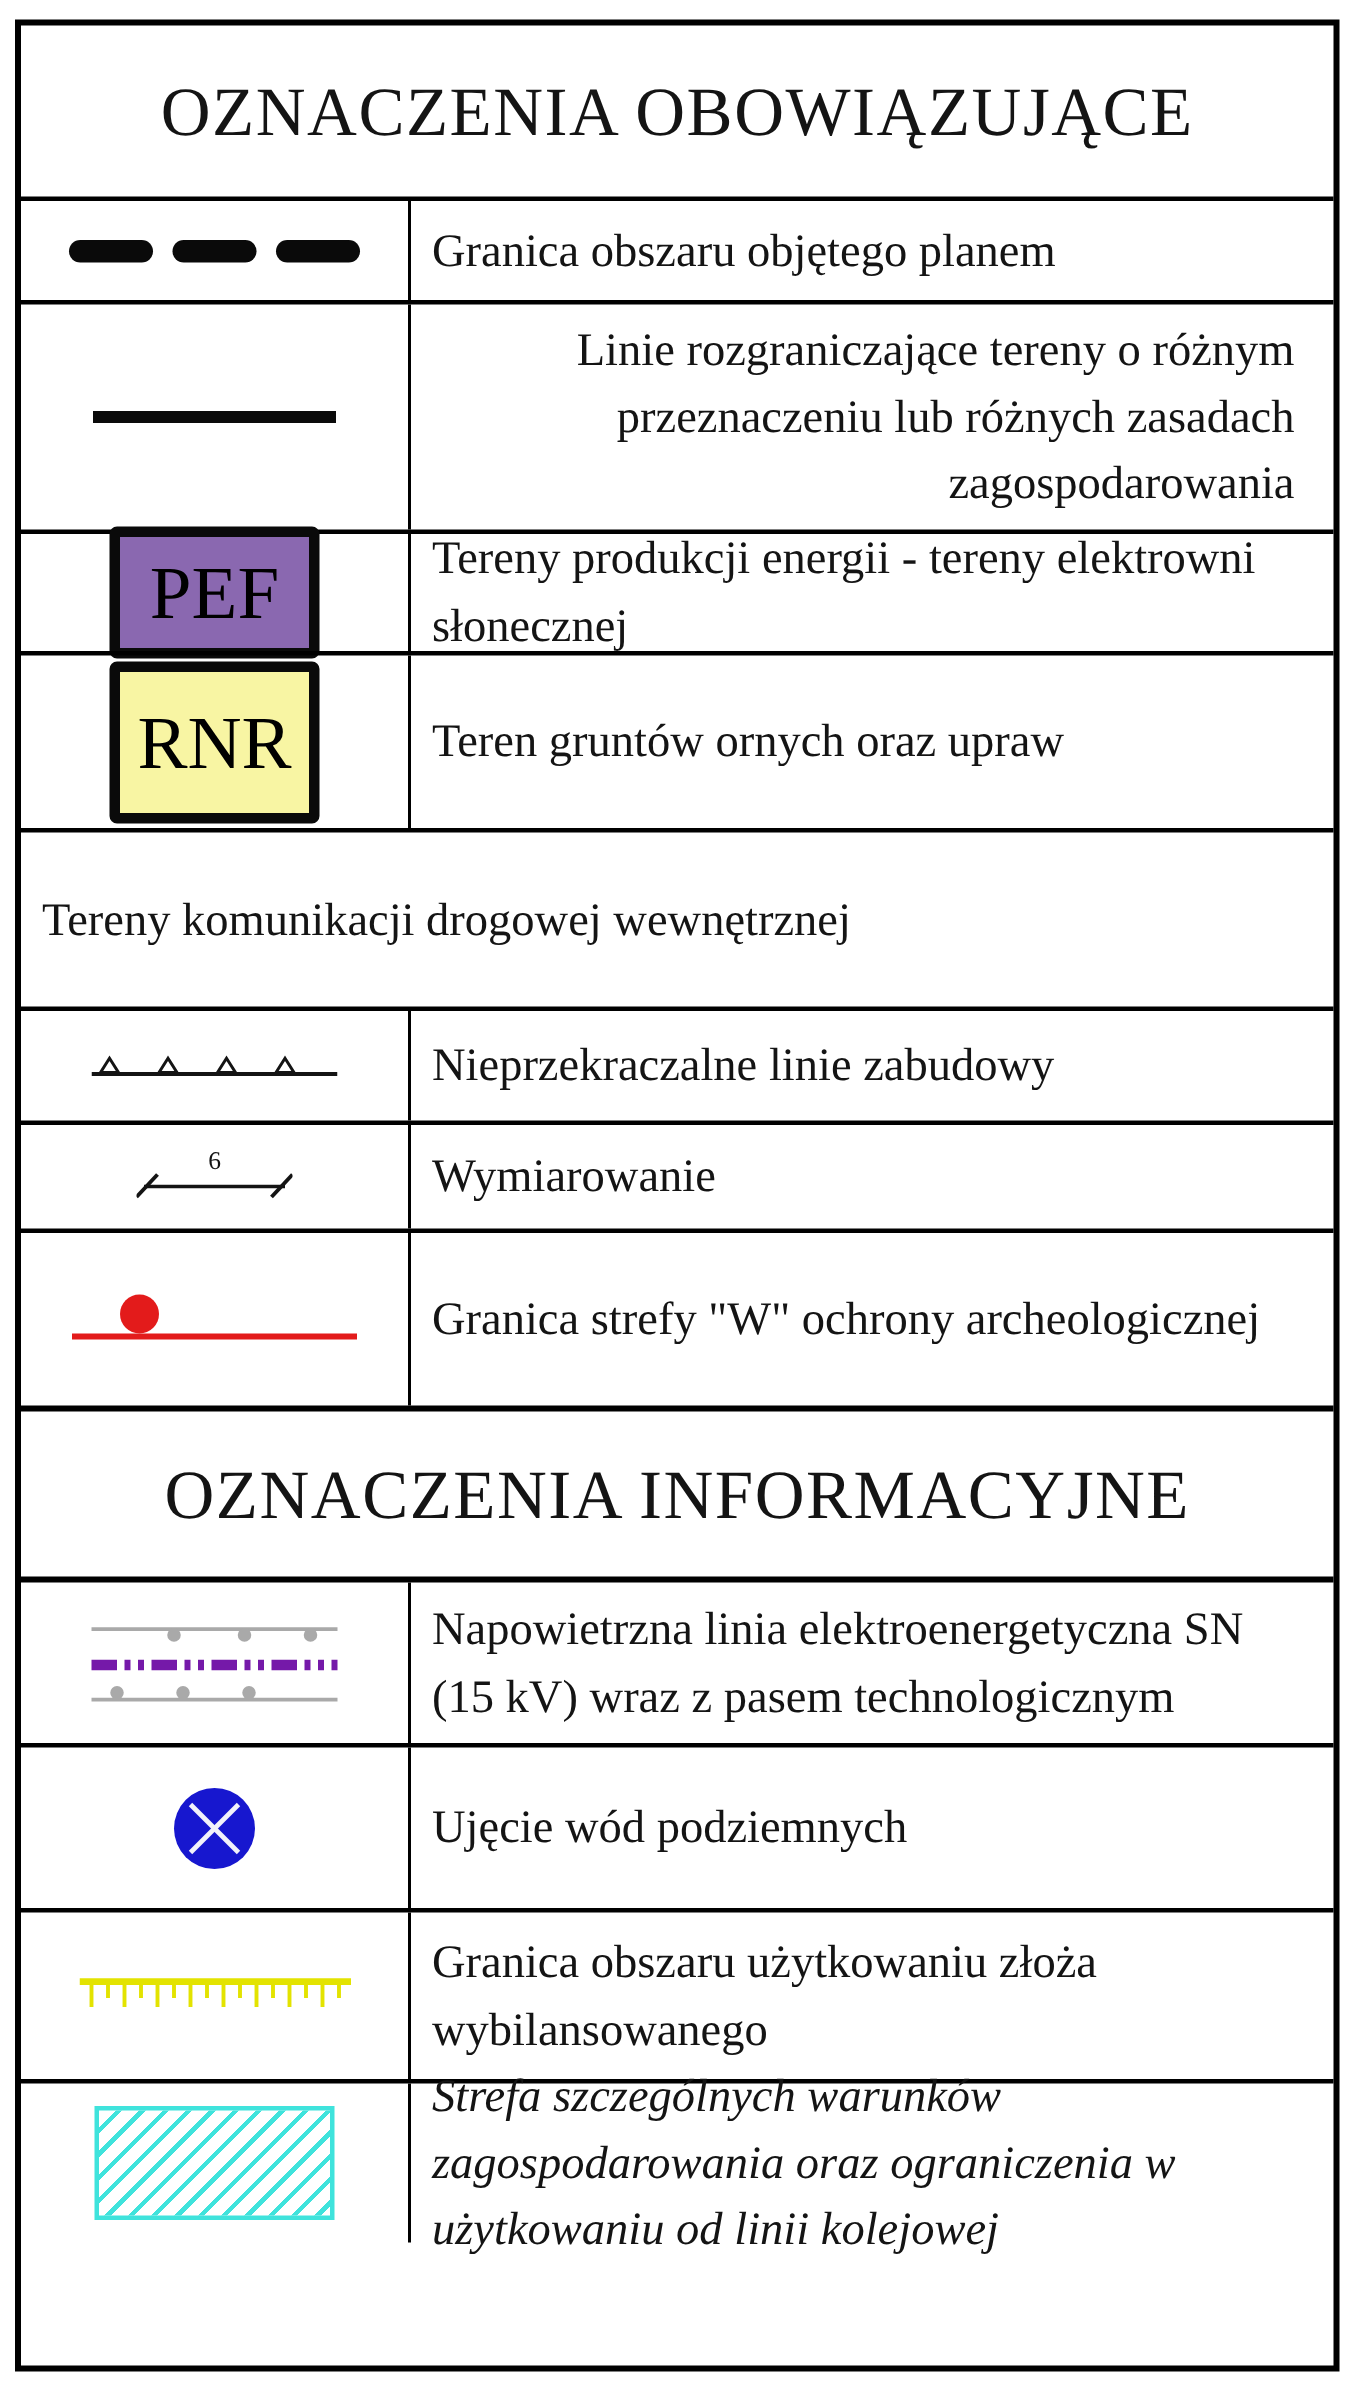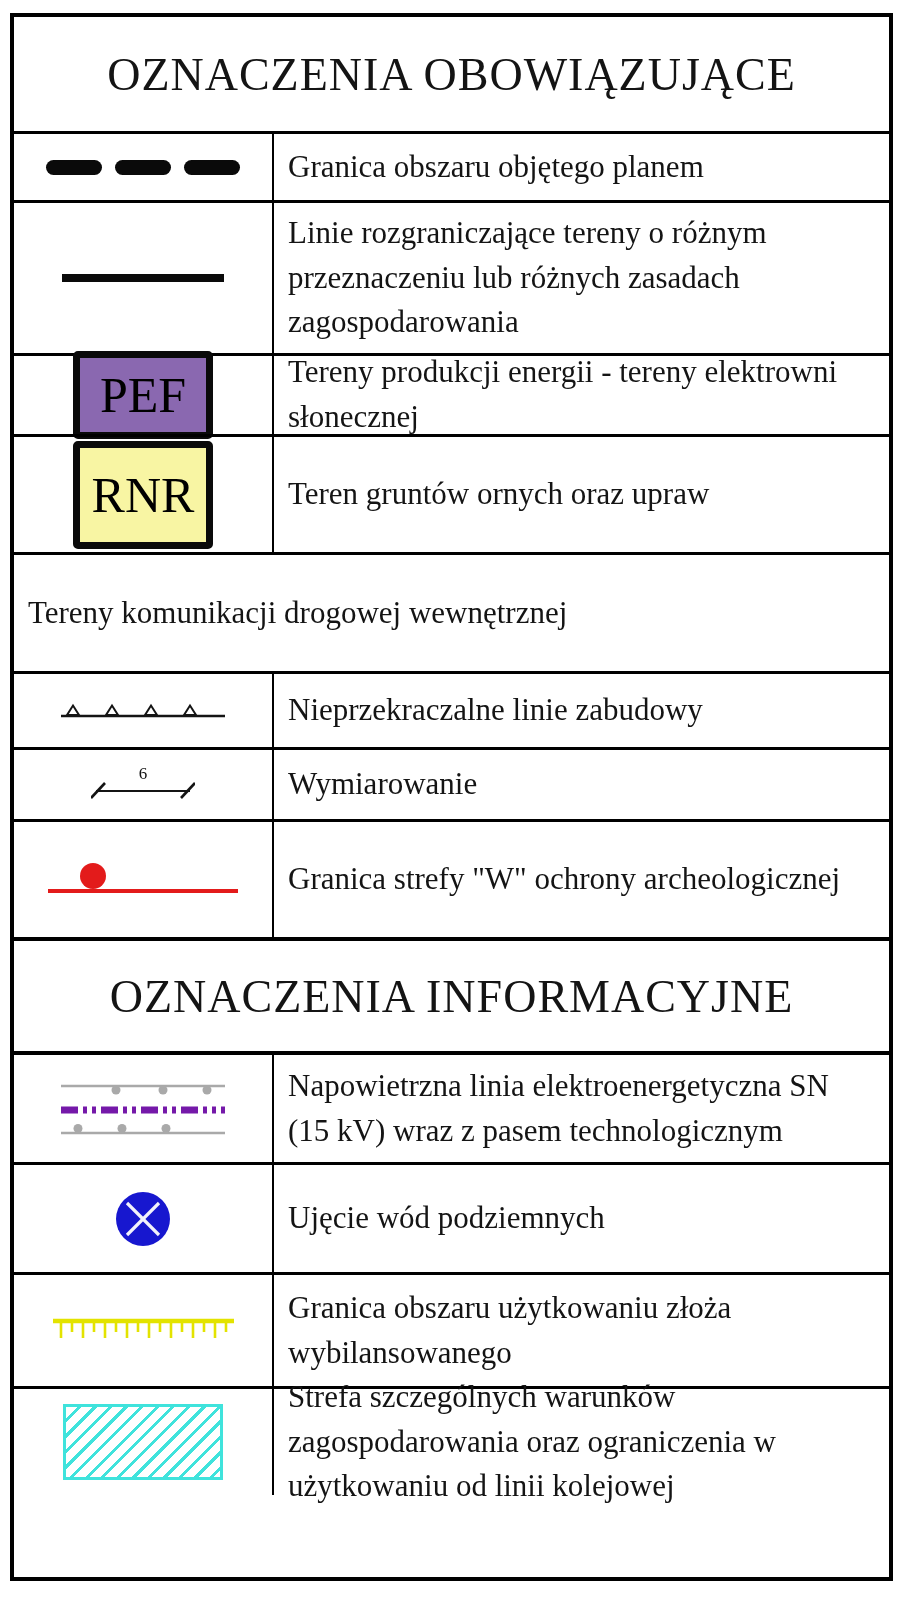--- a/index.html
+++ b/index.html
@@ -14,22 +14,22 @@
   .row.thick { border-top:4px solid #000; }
 
   .title-row { align-items:center; justify-content:center; font-size:46px; letter-spacing:1px; }
 
   .header-row { align-items:center; font-size:34px; padding-left:26px; }
   .header-row .nazwa-h { margin-left:103px; }
 
   .cell { display:flex; align-items:center; }
   .cell.sym { width:260px; flex:none; border-right:2px solid #000; justify-content:center; }
   .cell.name { flex:1; padding:4px 26px 4px 14px; font-size:31px; line-height:1.45; }
-  .lh-loose { line-height:1.62; }
-  .lh-tight { line-height:1.18; }
+  .lh-loose { line-height:1.62;text-align:right; }
+  .lh-tight { line-height:1.18;font-style:italic; }
 
   
   .dash-line { display:flex; gap:13px; }
   .dash-line i { display:block; width:56px; height:15px; border-radius:8px; background:#0a0a0a; }
 
   
   .solid-line { width:162px; height:8px; background:#0a0a0a; }
 
   
   .code-box { width:140px; border:7px solid #0a0a0a; border-radius:5px;

